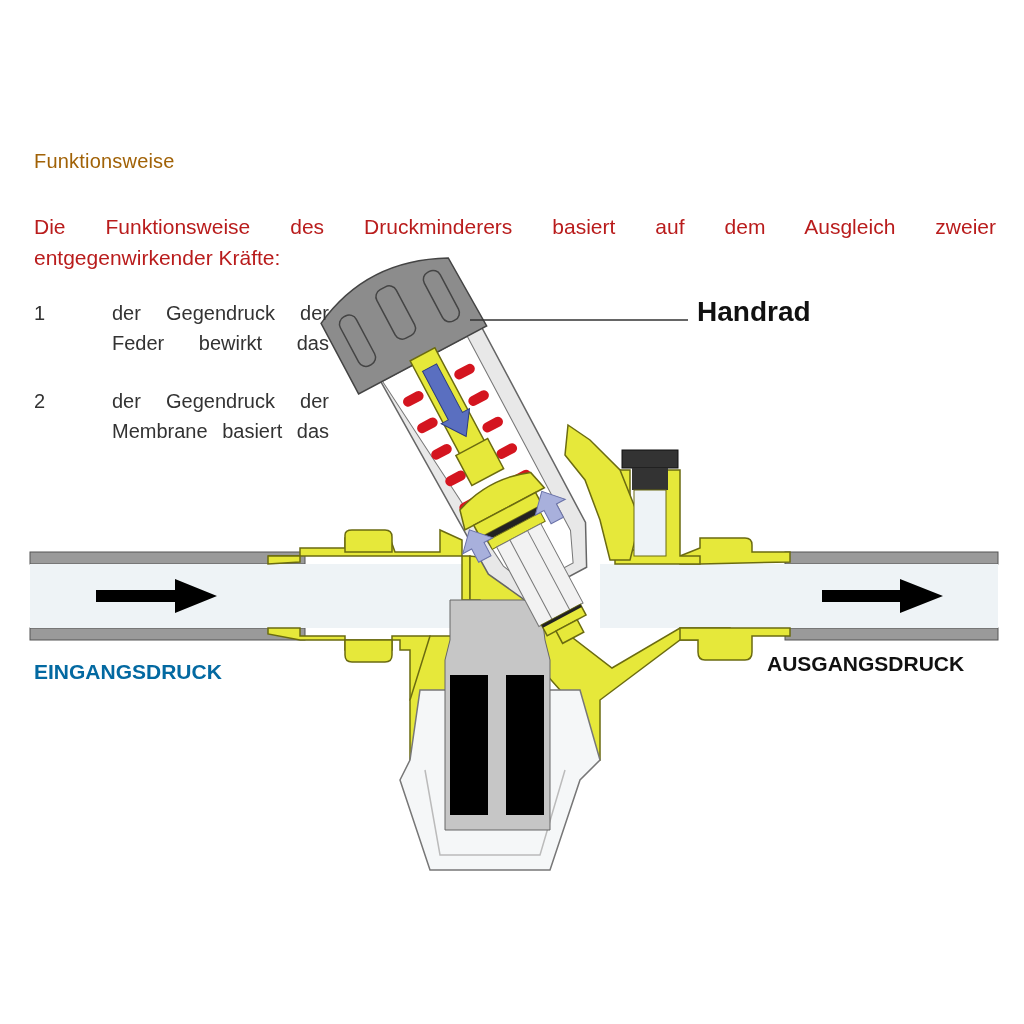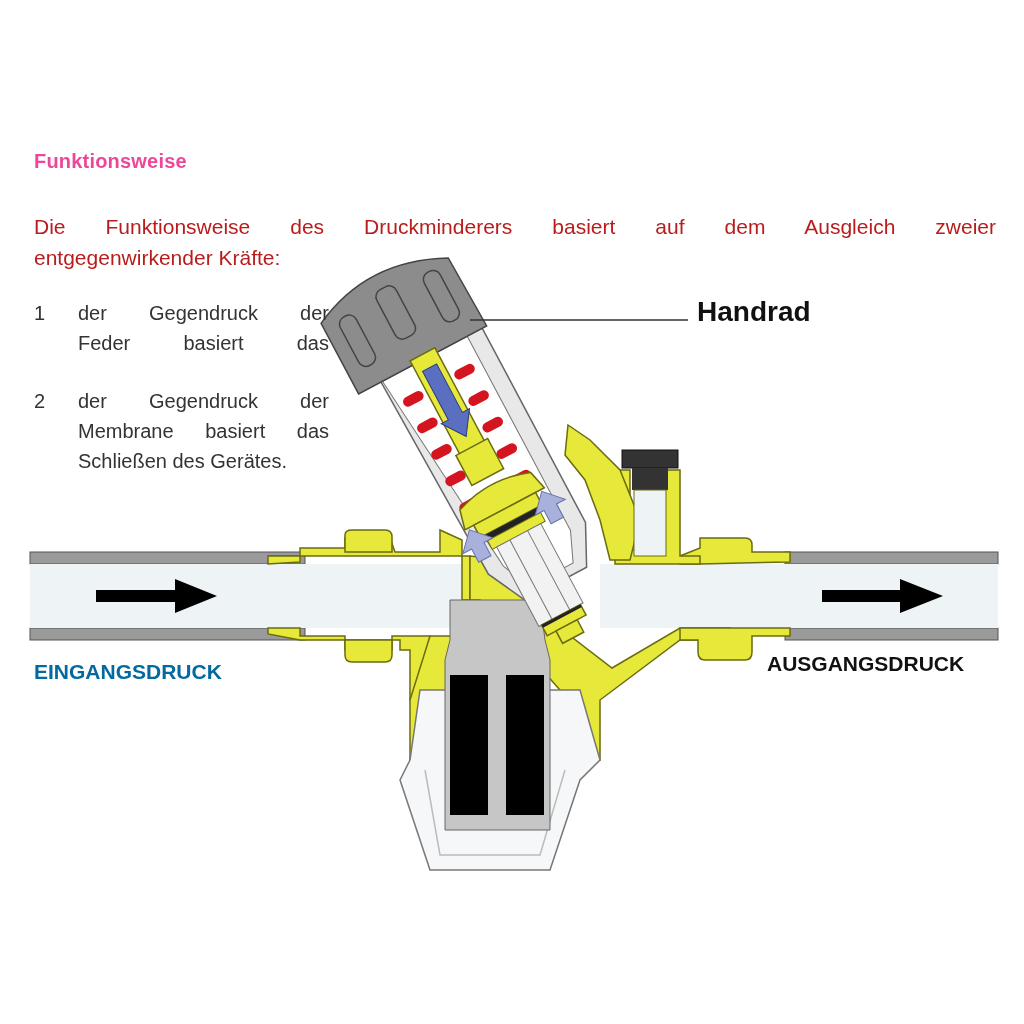--- a/index.html
+++ b/index.html
@@ -1,24 +1,24 @@
 <!DOCTYPE html>
 <html><head>
   <meta charset="utf-8">
   <style>
     html, body { margin: 0; padding: 0; background: #ffffff; }
     body { width: 1024px; height: 1024px; position: relative; overflow: hidden; font-family: "Liberation Sans", sans-serif; color: #1a1a1a; }
-    .heading { position: absolute; left: 34px; top: 150px; font-size: 20px; font-weight: bold; color: #ec4899; letter-spacing: 0.2px; }
+    .heading { position: absolute; left: 34px; top: 150px; font-size: 20px; font-weight: normal; color: #a16207; letter-spacing: 0.2px; }
     .intro { position: absolute; left: 34px; top: 211px; width: 962px; font-size: 21px; line-height: 31px; color: #b91c1c; text-align: justify; }
     .intro .line1 { display: block; text-align: justify; text-align-last: justify; }
     .intro .line2 { display: block; }
     .list { position: absolute; left: 34px; top: 298px; width: 295px; font-size: 20px; line-height: 30px; color: #333; }
     .list-item { display: flex; margin-bottom: 28px; }
     .list-num { width: 44px; flex: none; }
-    .list-text { flex: 1; }
+    .list-text { flex: 1; margin-left: 34px; }
     .list-text span { display: block; text-align: justify; text-align-last: justify; }
     .list-text span.last { text-align-last: left; }
     .callout { position: absolute; left: 697px; top: 298px; font-size: 28px; line-height: 28px; font-weight: bold; color: #111; }
     .label-in { position: absolute; left: 34px; top: 660px; font-size: 21px; font-weight: bold; color: #0369a1; }
     .label-out { position: absolute; left: 767px; top: 652px; font-size: 21px; font-weight: bold; color: #111; }
     svg.diagram { position: absolute; left: 0; top: 0; width: 1024px; height: 1024px; }
   </style>
 </head>
 <body>
 
@@ -129,29 +129,28 @@
 <div class="intro">
   <span class="line1">Die Funktionsweise des Druckminderers basiert auf dem Ausgleich zweier</span>
   <span class="line2">entgegenwirkender Kräfte:</span>
 </div>
 
 <div class="list">
   <div class="list-item">
     <div class="list-num">1</div>
     <div class="list-text">
       <span>der Gegendruck der</span>
-      <span>Feder basiert das</span>
+      <span>Feder bewirkt das</span>
     </div>
   </div>
   <div class="list-item">
     <div class="list-num">2</div>
     <div class="list-text">
       <span>der Gegendruck der</span>
       <span>Membrane basiert das</span>
-      <span class="last">Schließen des Gerätes.</span>
     </div>
   </div>
 </div>
 
 <div class="callout">
   <div>Handrad</div>
 </div>
 
 <div class="label-in">EINGANGSDRUCK</div>
 <div class="label-out">AUSGANGSDRUCK</div>

